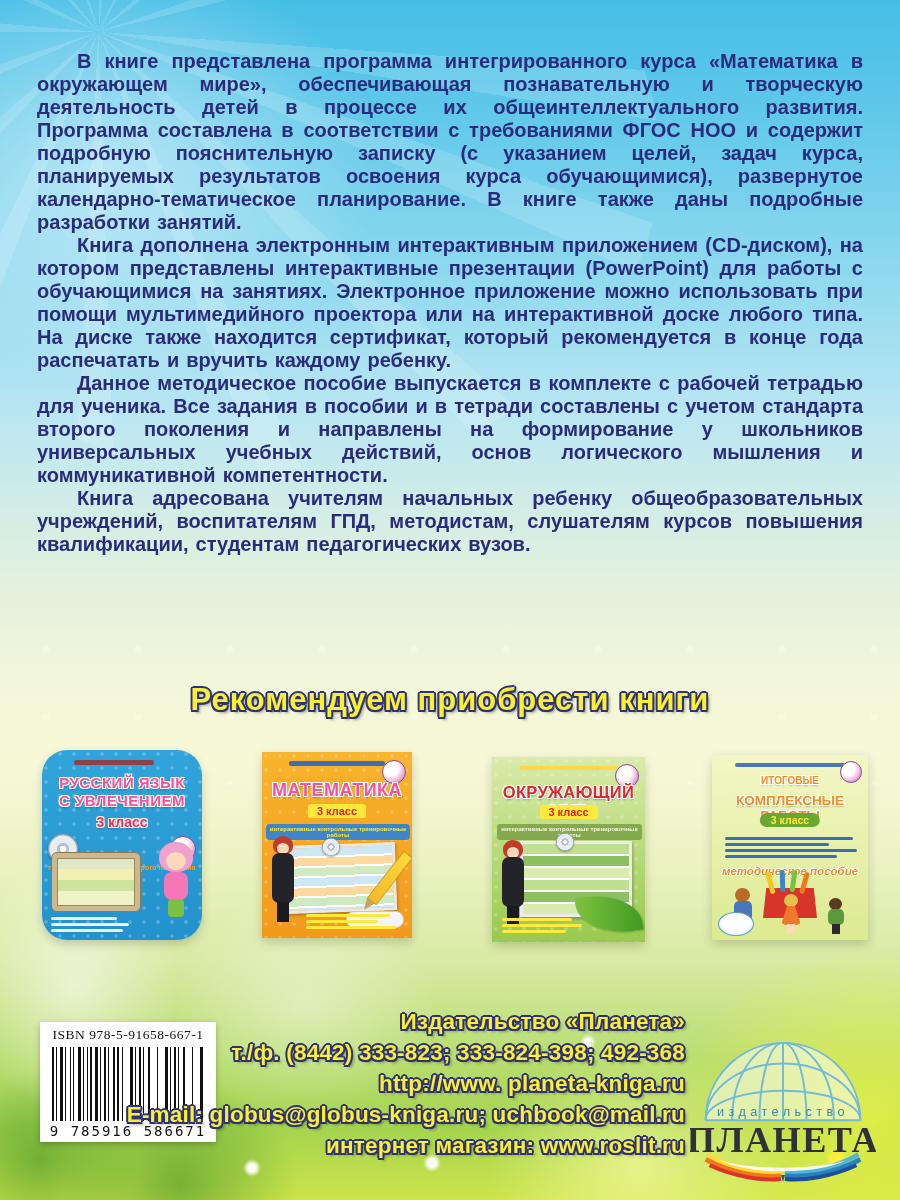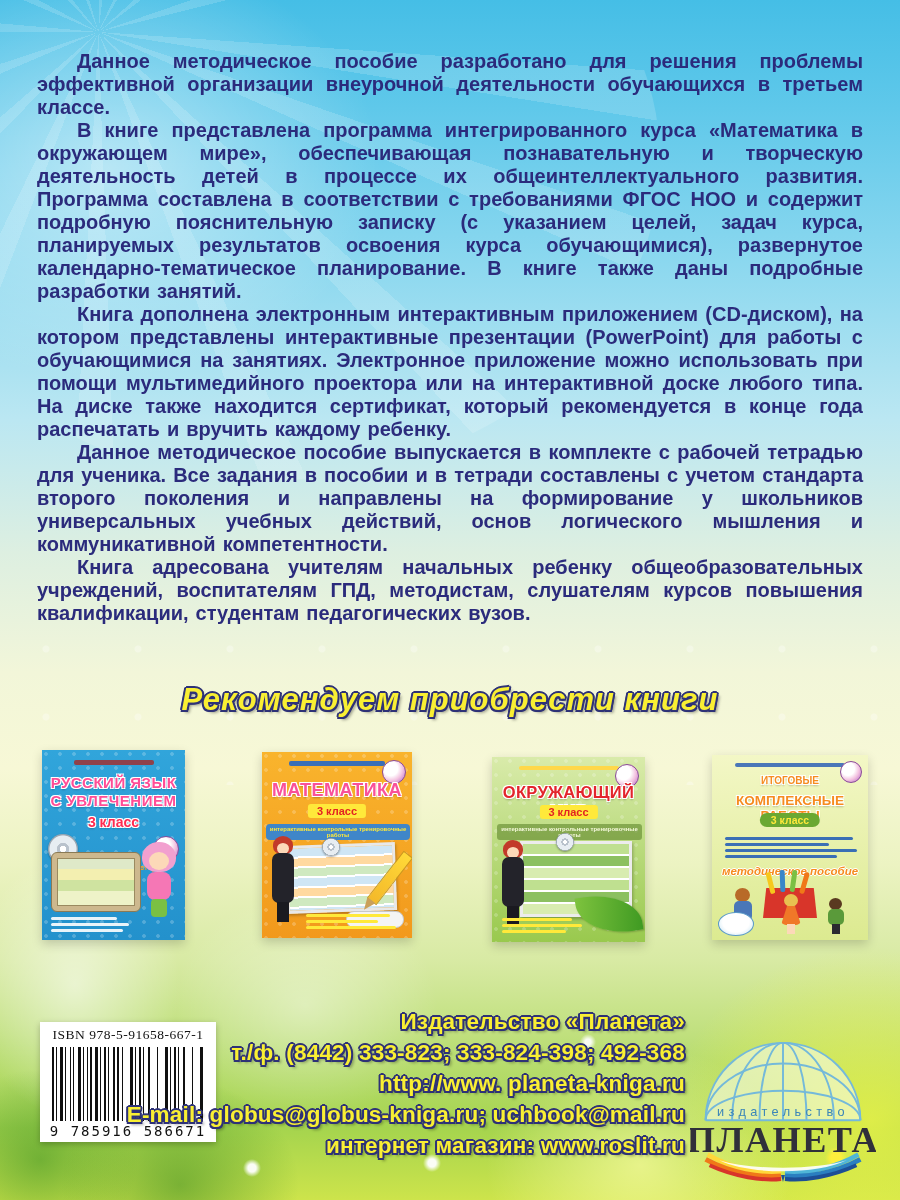--- a/index.html
+++ b/index.html
@@ -27,33 +27,33 @@
   
   .body-text{position:absolute;left:37px;top:50px;width:826px;color:#2b2b7c;
     font-weight:bold;font-size:20px;line-height:23px;text-align:justify;word-spacing:1.5px;}
   .body-text p{margin:0;text-indent:40px;}
   
   .outlined-yellow{color:#f9ef33;
     text-shadow:2px 0 0 #2e3277,-2px 0 0 #2e3277,0 2px 0 #2e3277,0 -2px 0 #2e3277,
       1.5px 1.5px 0 #2e3277,-1.5px 1.5px 0 #2e3277,1.5px -1.5px 0 #2e3277,-1.5px -1.5px 0 #2e3277,
       3px 3px 3px rgba(0,0,0,.35);}
   .promo{position:absolute;top:682px;left:0;width:900px;text-align:center;
-    font-size:31px;font-weight:bold;font-style:italic;letter-spacing:1px;}
+    font-size:31px;font-weight:bold;letter-spacing:1px;}
   
   .book{position:absolute;box-shadow:0 4px 10px rgba(0,0,0,.18);overflow:hidden;}
   .book .dotpat{position:absolute;inset:0;background-image:radial-gradient(circle at 4px 4px, rgba(255,255,255,.22) 1.5px, rgba(255,255,255,0) 2.2px);background-size:14px 14px;}
   .ctext{position:absolute;left:0;width:100%;text-align:center;font-weight:bold;}
   .white-out{text-shadow:-1px -1px 0 #fff,1px -1px 0 #fff,-1px 1px 0 #fff,1px 1px 0 #fff,0 2px 2px rgba(0,0,0,.25);}
   .bar{position:absolute;border-radius:2px;}
   .mascot{position:absolute;border-radius:50%;background:radial-gradient(circle at 35% 35%, #ffffff 0 35%, #f3c2e0 60%, #a85ac0 100%);border:1px solid #8a4a9a;}
   .cd{position:absolute;border-radius:50%;background:radial-gradient(circle, #ffffff 0 14%, #b9c2cc 16% 28%, #e7edf2 30% 62%, #9aa6b2 66% 80%, #cdd6dd 82% 100%);box-shadow:0 1px 2px rgba(0,0,0,.35);}
   .bullets{position:absolute;}
   .bullets div{height:3px;margin-bottom:3px;border-radius:2px;}
   
-  .b1{left:42px;top:750px;width:143px;height:190px;background:linear-gradient(#31a5db,#2391cc);}
+  .b1{left:42px;top:750px;width:160px;height:190px;background:linear-gradient(#31a5db,#2391cc);border-radius:25px;}
   .b1 .t1{top:24px;font-size:15px;color:#ff4d96;letter-spacing:.5px;}
   .b1 .t2{top:42px;font-size:15px;color:#ff4d96;letter-spacing:.5px;}
   .b1 .grade{top:64px;font-size:14px;color:#ff2b50;}
   .b1 .banner{top:114px;font-size:6.5px;color:#ffa11e;letter-spacing:.3px;}
   .b1 .laptop{position:absolute;left:9px;bottom:28px;width:88px;height:58px;background:#cdb88e;border:1px solid #8a7a55;border-radius:6px;}
   .b1 .screen{position:absolute;inset:5px;background:linear-gradient(180deg,#dfe9c8 0 22%,#f3efb0 22% 46%,#cfe3a0 46% 70%,#eef3c8 70%);border:1px solid #9a8a60;}
   .b1 .char{position:absolute;right:4px;bottom:20px;width:44px;height:78px;}
   .b1 .hair{position:absolute;top:0;left:5px;width:34px;height:30px;border-radius:50% 50% 45% 45%;background:#f2a0cf;}
   .b1 .face{position:absolute;top:10px;left:12px;width:20px;height:18px;border-radius:50%;background:#fcd9b8;}
   .b1 .bodyp{position:absolute;top:30px;left:10px;width:24px;height:28px;border-radius:8px;background:#f577b5;}
@@ -118,21 +118,20 @@
   .logo{position:absolute;left:690px;top:1030px;width:186px;height:154px;}
 </style>
 </head>
 <body>
 
 <div class="poster">
   <div class="sunburst"></div>
   <div class="dots"></div>
 
   <div class="body-text">
-    <p>Данное методическое пособие разработано для решения проблемы эффективной организации внеурочной деятельности обучающихся в третьем классе.</p>
     <p>В книге представлена программа интегрированного курса «Математика в окружающем мире», обеспечивающая познавательную и творческую деятельность детей в процессе их общеинтеллектуального развития. Программа составлена в соответствии с требованиями ФГОС НОО и содержит подробную пояснительную записку (с указанием целей, задач курса, планируемых результатов освоения курса обучающимися), развернутое календарно-тематическое планирование. В книге также даны подробные разработки занятий.</p>
     <p>Книга дополнена электронным интерактивным приложением (CD-диском), на котором представлены интерактивные презентации (PowerPoint) для работы с обучающимися на занятиях. Электронное приложение можно использовать при помощи мультимедийного проектора или на интерактивной доске любого типа. На диске также находится сертификат, который рекомендуется в конце года распечатать и вручить каждому ребенку.</p>
     <p>Данное методическое пособие выпускается в комплекте с рабочей тетрадью для ученика. Все задания в пособии и в тетради составлены с учетом стандарта второго поколения и направлены на формирование у школьников универсальных учебных действий, основ логического мышления и коммуникативной компетентности.</p>
     <p>Книга адресована учителям начальных ребенку общеобразовательных учреждений, воспитателям ГПД, методистам, слушателям курсов повышения квалификации, студентам педагогических вузов.</p>
   </div>
 
   <div class="promo outlined-yellow">Рекомендуем приобрести книги</div>
 
   <div class="book b1">
     <div class="dotpat"></div>

